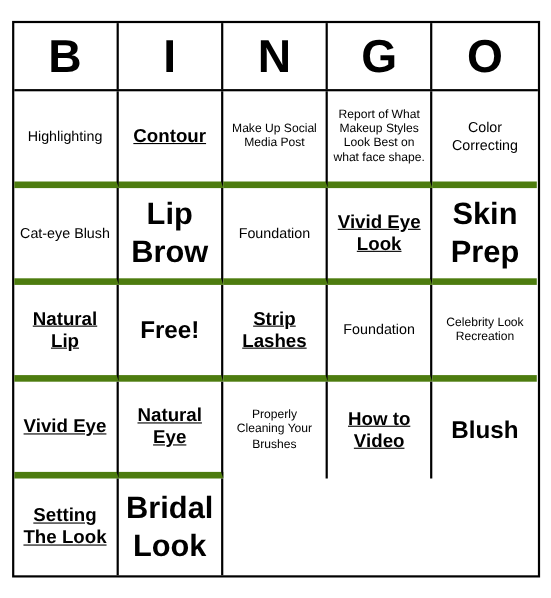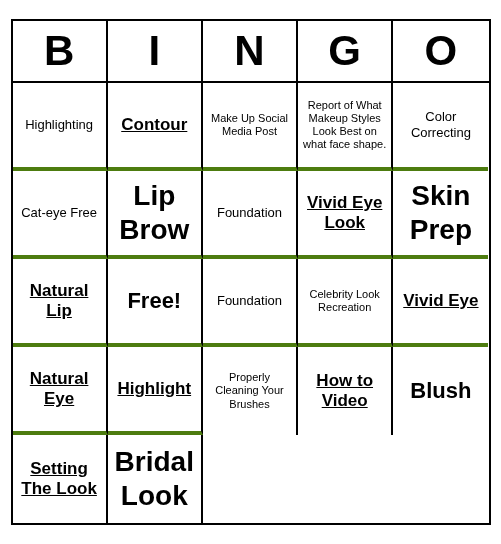--- a/index.html
+++ b/index.html
@@ -43,21 +43,21 @@
       border-right: none;
     }
 
     .bingo-grid {
       display: grid;
       grid-template-columns: repeat(5, 1fr);
     }
 
     .bingo-cell {
       border-right: 2px solid #000;
-      border-bottom: 4px solid #4d7c0f;
+      border-bottom: 6px solid #4d7c0f;
       min-height: 88px;
       display: flex;
       align-items: center;
       justify-content: center;
       text-align: center;
       padding: 4px;
       font-family: Arial, sans-serif;
     }
 
     .bingo-cell:nth-child(5n) {
@@ -115,54 +115,54 @@
       <div class="bingo-cell">
         <span class="cell-text small">Make Up Social Media Post</span>
       </div>
       <div class="bingo-cell">
         <span class="cell-text small">Report of What Makeup Styles Look Best on what face shape.</span>
       </div>
       <div class="bingo-cell">
         <span class="cell-text">Color Correcting</span>
       </div>
       <div class="bingo-cell">
-        <span class="cell-text">Cat-eye Free</span>
+        <span class="cell-text">Cat-eye Blush</span>
       </div>
       <div class="bingo-cell">
         <span class="cell-text xlarge">Lip Brow</span>
       </div>
       <div class="bingo-cell">
         <span class="cell-text">Foundation</span>
       </div>
       <div class="bingo-cell">
         <span class="cell-text medium">Vivid Eye Look</span>
       </div>
       <div class="bingo-cell">
         <span class="cell-text xlarge">Skin Prep</span>
       </div>
       <div class="bingo-cell">
         <span class="cell-text medium">Natural Lip</span>
       </div>
       <div class="bingo-cell">
         <span class="cell-text large">Free!</span>
       </div>
       <div class="bingo-cell">
+        <span class="cell-text medium">Strip Lashes</span>
+      </div>
+      <div class="bingo-cell">
         <span class="cell-text">Foundation</span>
       </div>
       <div class="bingo-cell">
         <span class="cell-text small">Celebrity Look Recreation</span>
       </div>
       <div class="bingo-cell">
         <span class="cell-text medium">Vivid Eye</span>
       </div>
       <div class="bingo-cell">
         <span class="cell-text medium">Natural Eye</span>
-      </div>
-      <div class="bingo-cell">
-        <span class="cell-text medium">Highlight</span>
       </div>
       <div class="bingo-cell">
         <span class="cell-text small">Properly Cleaning Your Brushes</span>
       </div>
       <div class="bingo-cell">
         <span class="cell-text medium">How to Video</span>
       </div>
       <div class="bingo-cell">
         <span class="cell-text large">Blush</span>
       </div>

